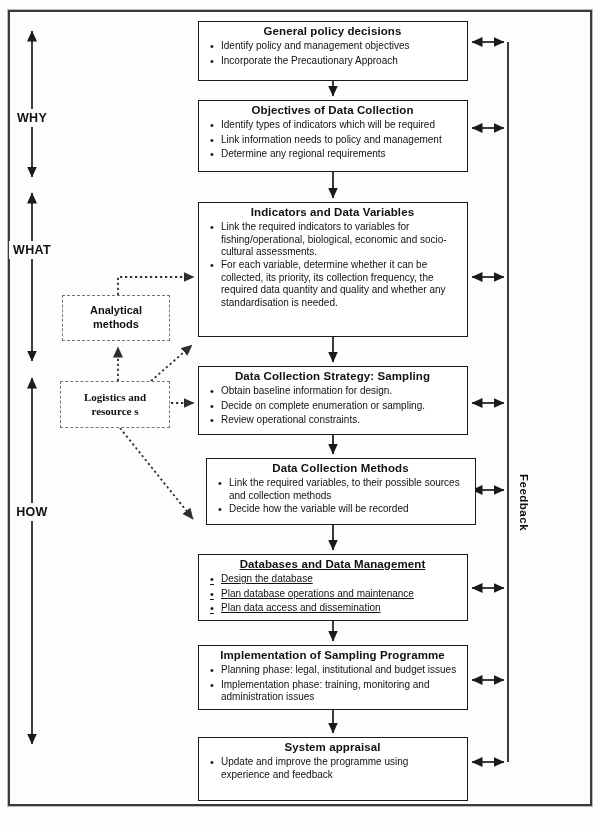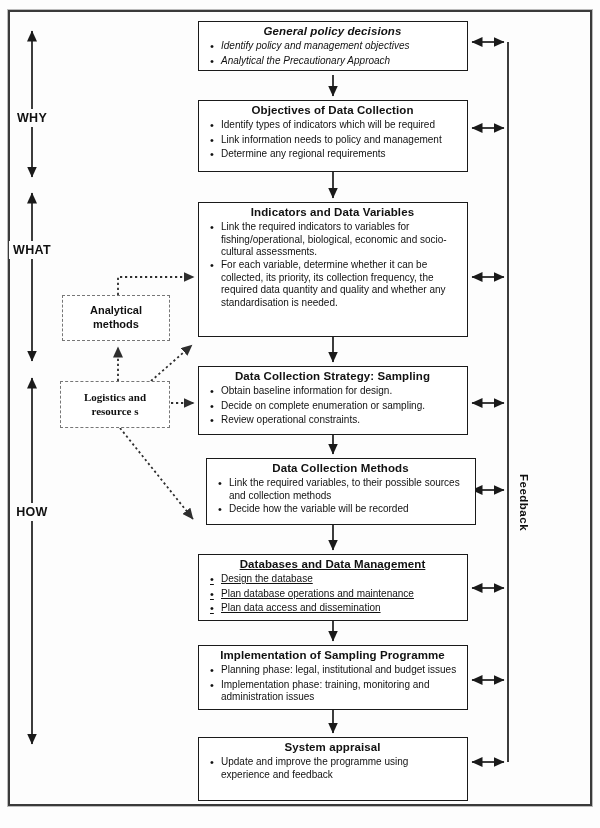--- a/index.html
+++ b/index.html
@@ -89,29 +89,29 @@
 
     <g stroke="#2e2e2e" stroke-width="1.8" stroke-dasharray="2.2 2.8" fill="none">
       <path d="M118,295 L118,277 L194,277" marker-end="url(#arrDot)"></path>
       <line x1="118" y1="381" x2="118" y2="347" marker-end="url(#arrDot)"></line>
       <line x1="151" y1="381" x2="192" y2="345" marker-end="url(#arrDot)"></line>
       <line x1="171" y1="403" x2="194" y2="403" marker-end="url(#arrDot)"></line>
       <line x1="120" y1="428" x2="193" y2="519" marker-end="url(#arrDot)"></line>
     </g>
   </svg>
 
-  <div class="stage" style="top:21px;height:50px;font-style:italic;">
+  <div class="stage" style="top:21px;height:60px;">
     <div class="stage-title">General policy decisions</div>
     <div class="bullet">
         <span class="b"></span>
         <span>Identify policy and management objectives</span>
       </div>
     <div class="bullet">
         <span class="b"></span>
-        <span>Analytical the Precautionary Approach</span>
+        <span>Incorporate the Precautionary Approach</span>
       </div>
   </div>
 
   <div class="stage" style="top:100px;height:72px;">
     <div class="stage-title">Objectives of Data Collection</div>
     <div class="bullet">
         <span class="b"></span>
         <span>Identify types of indicators which will be required</span>
       </div>
     <div class="bullet">

